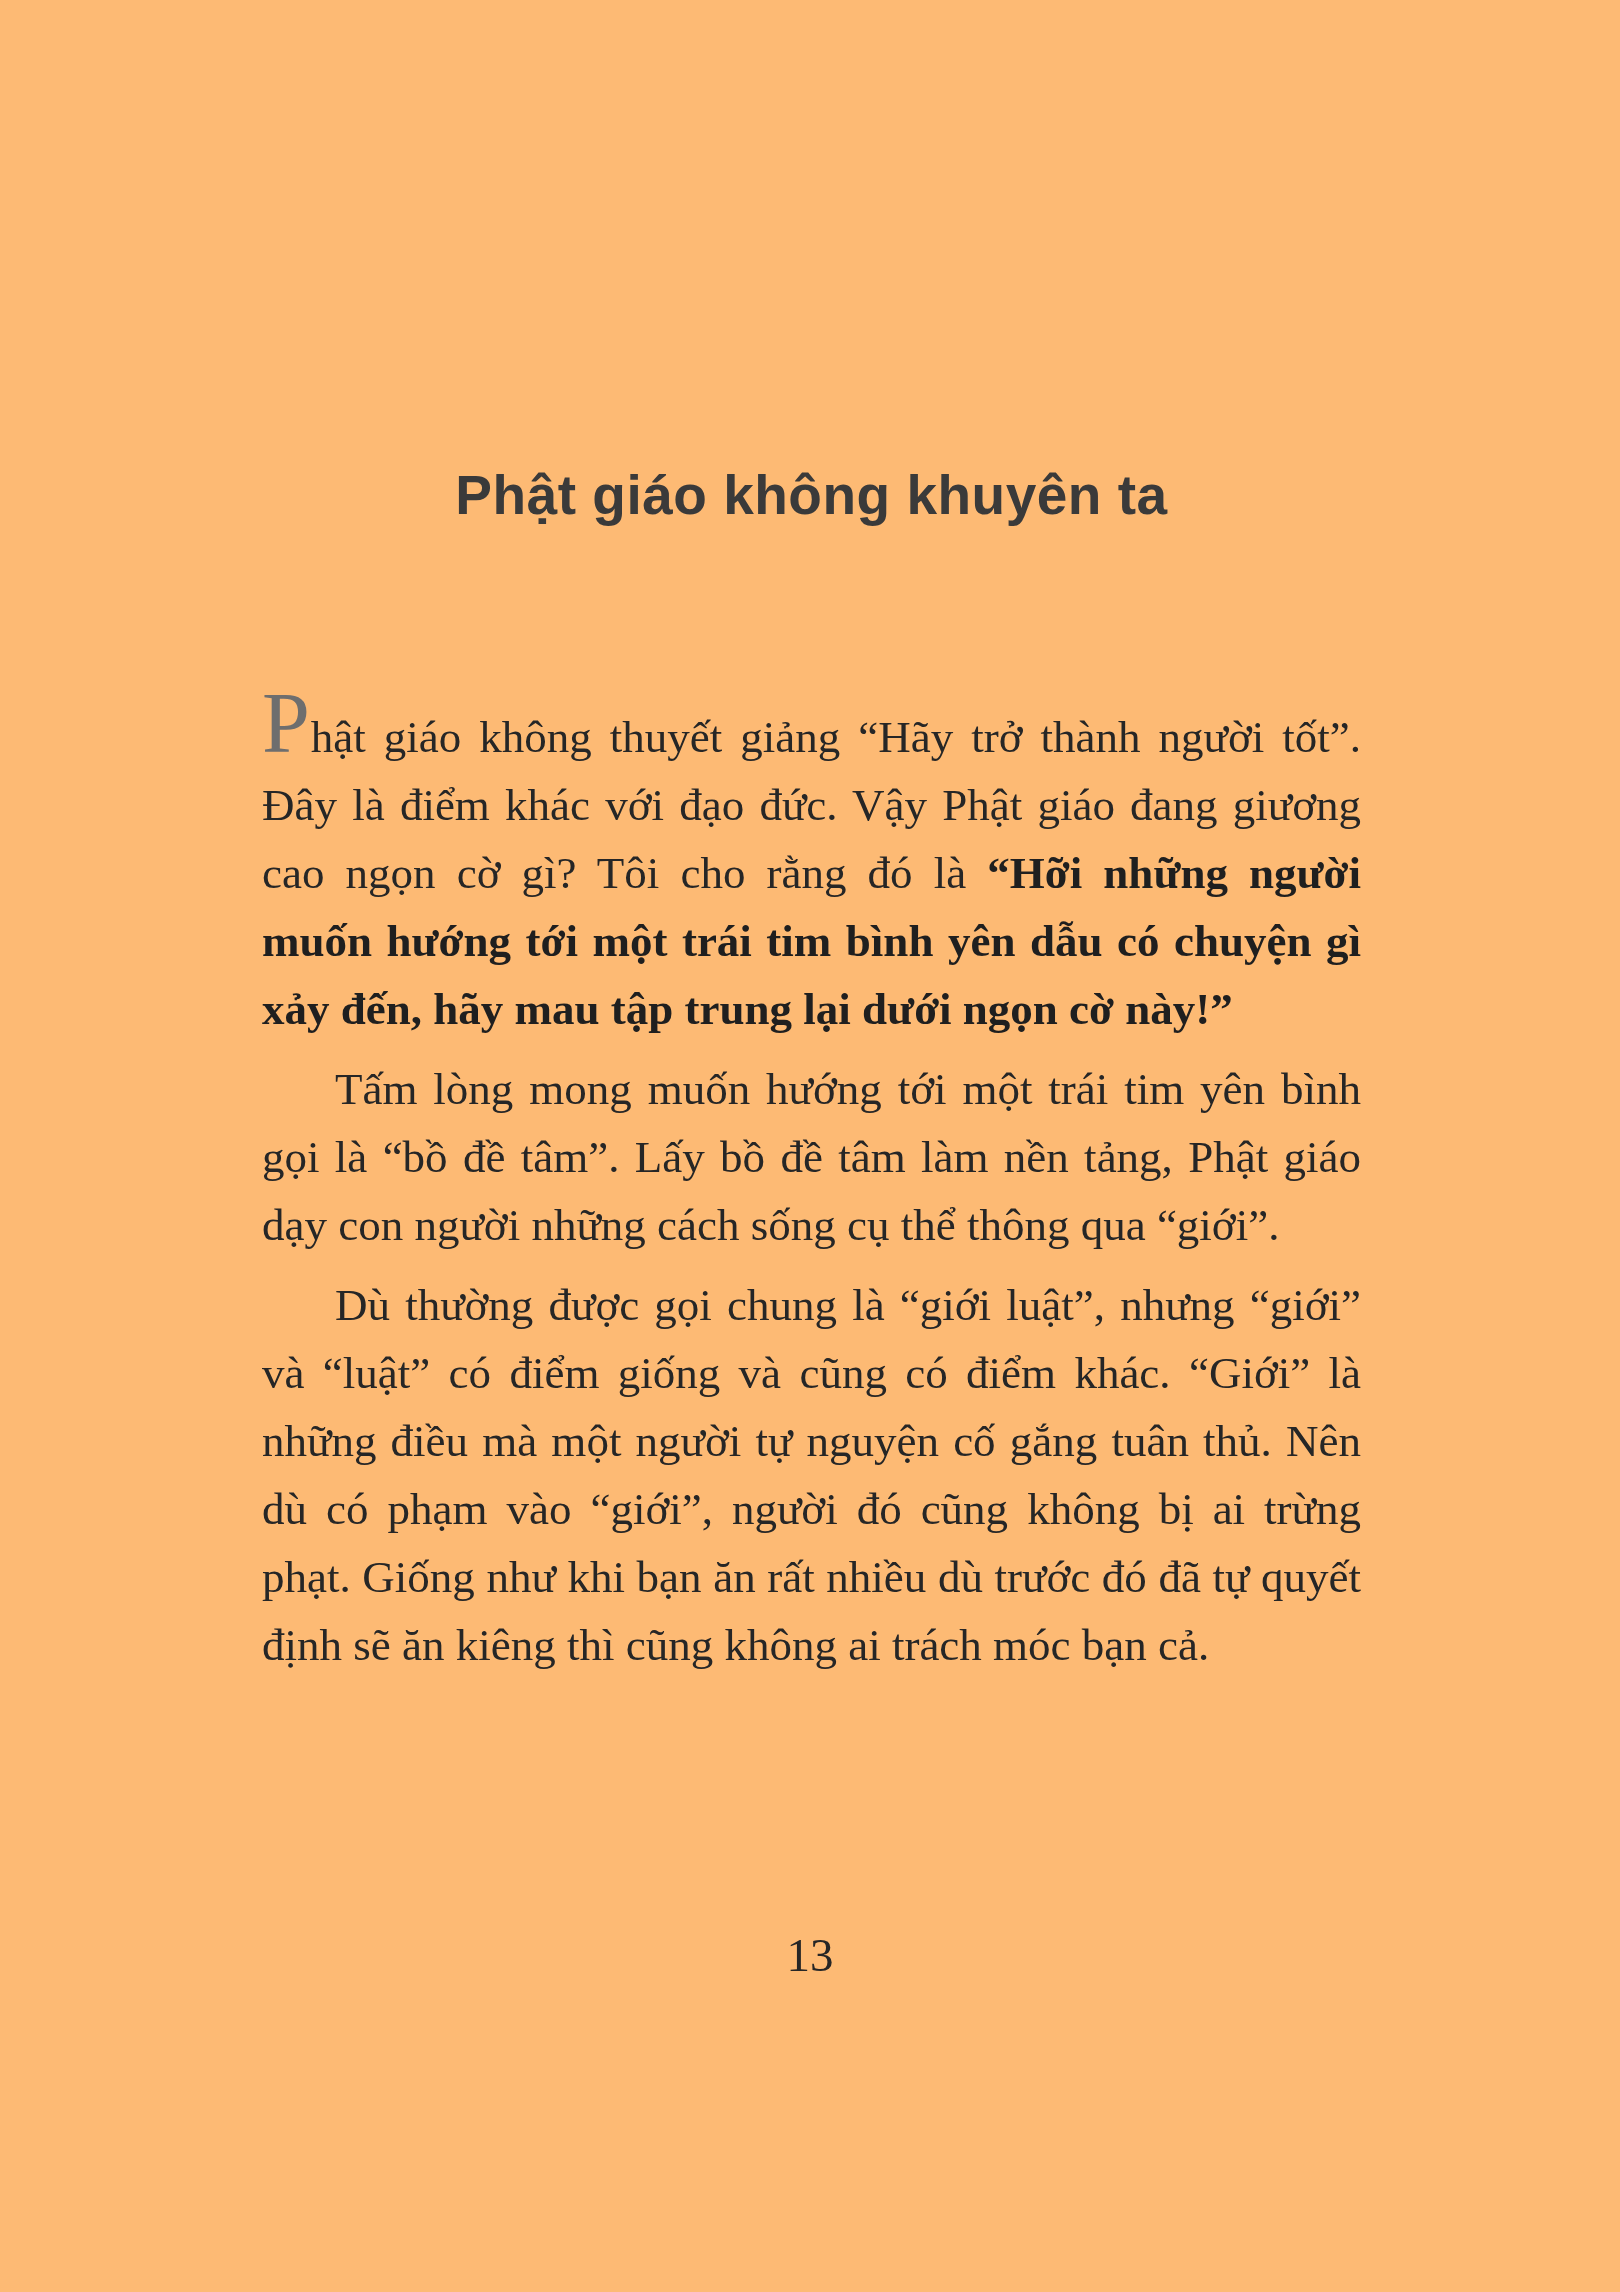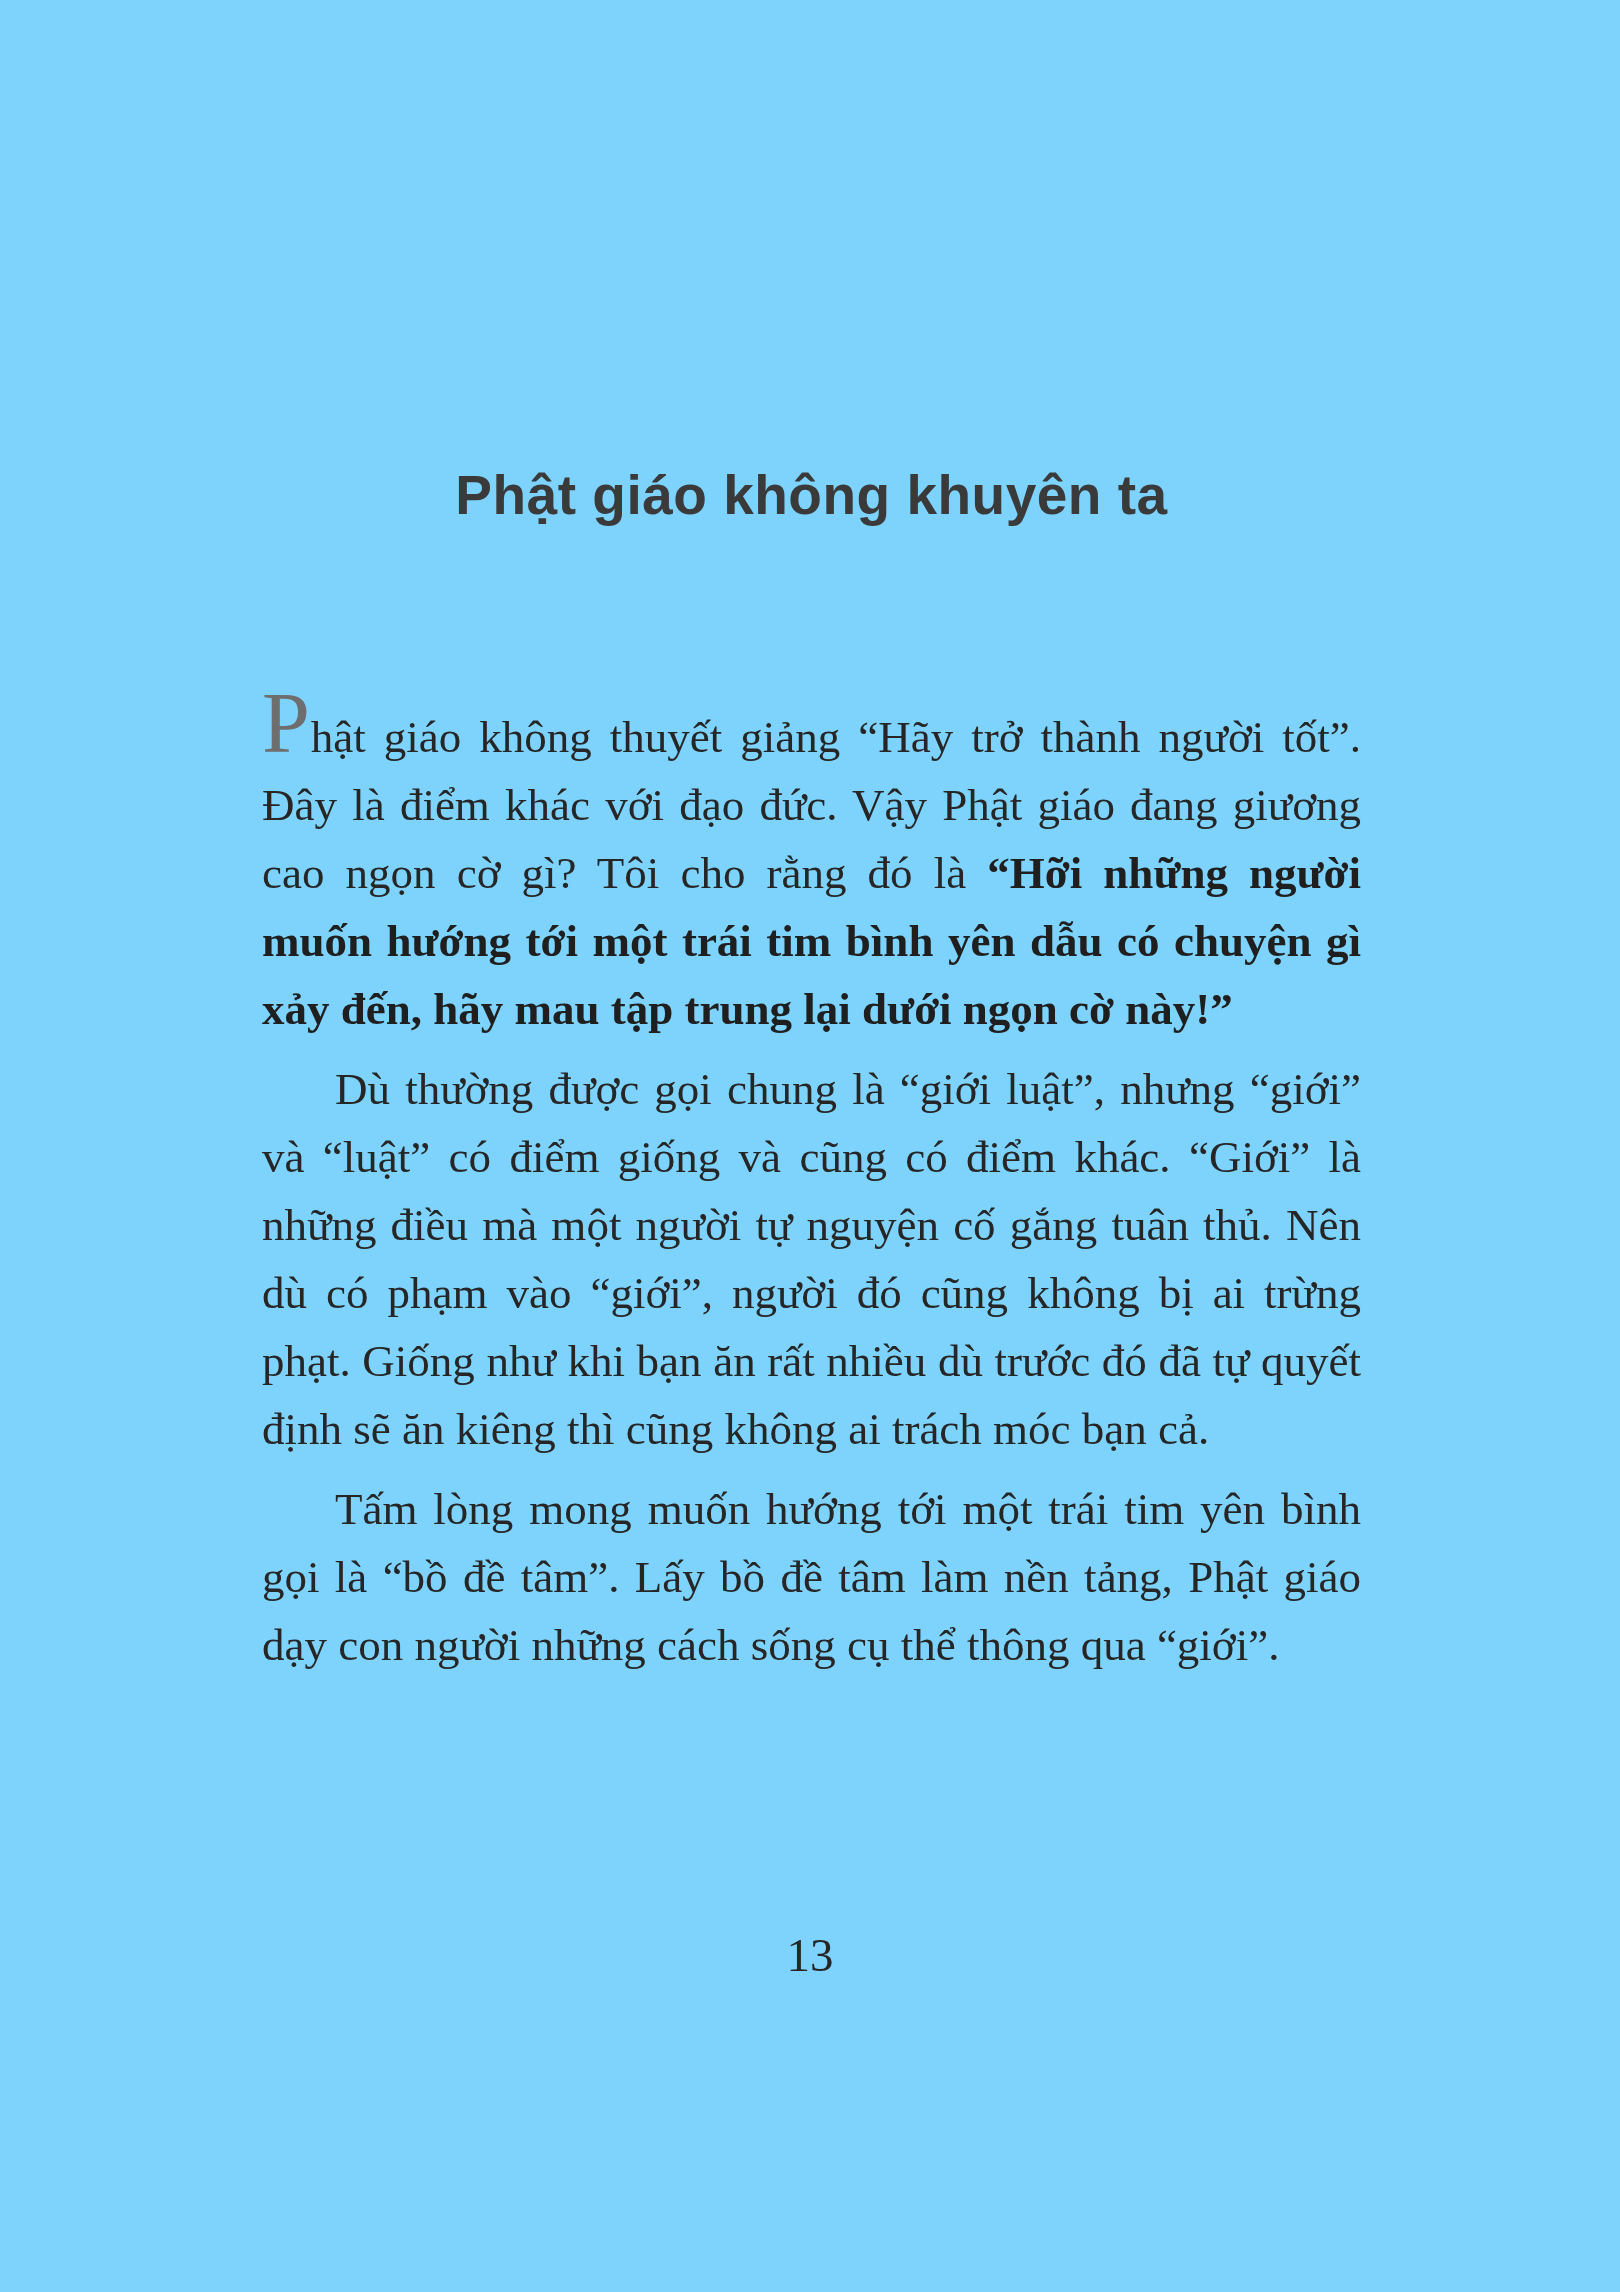--- a/index.html
+++ b/index.html
@@ -5,21 +5,21 @@
 <style>
   html, body {
     margin: 0;
     padding: 0;
     background: #ffffff;
   }
   .page {
     position: relative;
     width: 1620px;
     height: 2293px;
-    background: #7dd3fc;
+    background: #fdba74;
     font-family: "Liberation Serif", serif;
     color: #262626;
     overflow: hidden;
   }
   .content {
     position: absolute;
     left: 250px;
     top: 0;
     width: 1123px;
   }
@@ -80,23 +80,23 @@
   <div class="content">
 
     <h1 class="chapter-title">
       <span class="title-line">Phật giáo không khuyên ta</span>
     </h1>
 
     <div class="body-text">
 
       <p class="para"><span class="dropcap">P</span><span>hật giáo không thuyết giảng “Hãy trở thành người tốt”. Đây là điểm khác với đạo đức. Vậy Phật giáo đang giương cao ngọn cờ gì? Tôi cho rằng đó là </span><span class="bold-run">“Hỡi những người muốn hướng tới một trái tim bình yên dẫu có chuyện gì xảy đến, hãy mau tập trung lại dưới ngọn cờ này!”</span></p>
 
+      <p class="para indent">Tấm lòng mong muốn hướng tới một trái tim yên bình gọi là “bồ đề tâm”. Lấy bồ đề tâm làm nền tảng, Phật giáo dạy con người những cách sống cụ thể thông qua “giới”.</p>
+
       <p class="para indent">Dù thường được gọi chung là “giới luật”, nhưng “giới” và “luật” có điểm giống và cũng có điểm khác. “Giới” là những điều mà một người tự nguyện cố gắng tuân thủ. Nên dù có phạm vào “giới”, người đó cũng không bị ai trừng phạt. Giống như khi bạn ăn rất nhiều dù trước đó đã tự quyết định sẽ ăn kiêng thì cũng không ai trách móc bạn cả.</p>
-
-      <p class="para indent">Tấm lòng mong muốn hướng tới một trái tim yên bình gọi là “bồ đề tâm”. Lấy bồ đề tâm làm nền tảng, Phật giáo dạy con người những cách sống cụ thể thông qua “giới”.</p>
 
 
     </div>
   </div>
 
   <div class="page-number">13</div>
 </div>
 
 
 </body></html>

